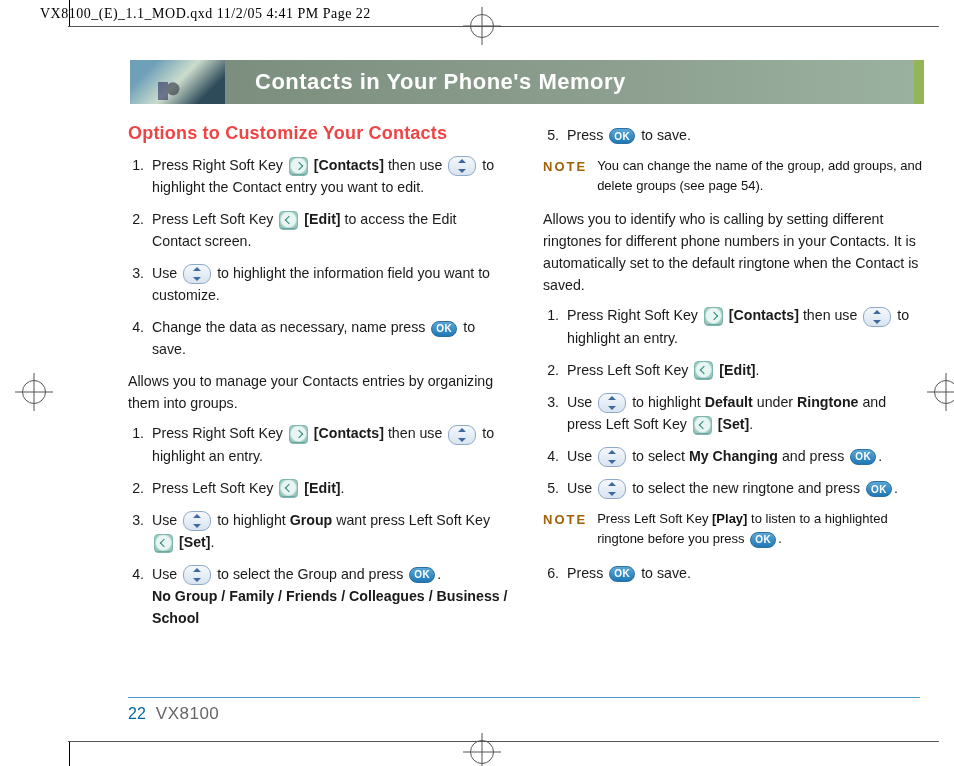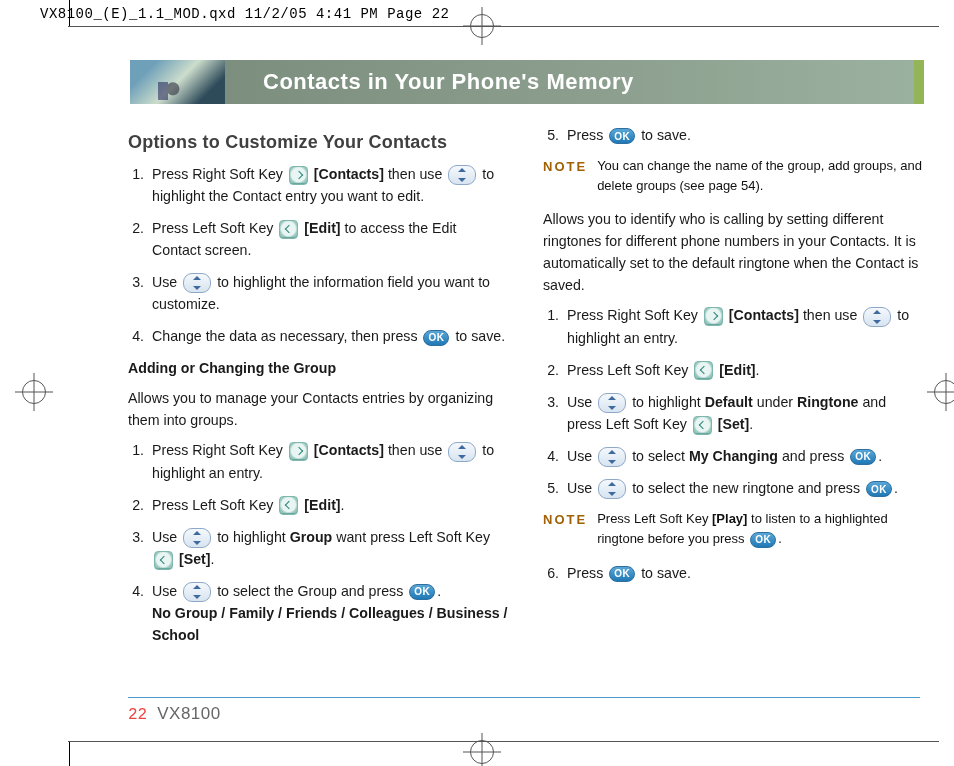--- a/index.html
+++ b/index.html
@@ -9,21 +9,21 @@
     color: #222;
     width: 954px;
     height: 766px;
     position: relative;
     overflow: hidden;
   }
   .print-header {
     position: absolute;
     top: 6px;
     left: 40px;
-    font-family: Liberation Mono, monospace;
+    font-family: Liberation Serif, serif;
     font-size: 14px;
     letter-spacing: 0.5px;
     color: #000;
     text-align: right;
   }
   .page-frame {
     position: absolute;
     top: 26px;
     left: 68px;
     right: 15px;
@@ -70,21 +70,21 @@
   }
   .banner-title {
     flex: 1;
     background: linear-gradient(to right, #7c8f7f, #8ea190 60%, #9bb19f);
     color: #fff;
     font-size: 22px;
     font-weight: 600;
     letter-spacing: 0.5px;
     display: flex;
     align-items: center;
-    padding-left: 38px;
+    padding-left: 30px;
     font-family: Arial, sans-serif;
   }
   .banner-cap {
     width: 10px;
     background: #93b557;
     flex: none;
   }
 
   .content {
     position: absolute;
@@ -93,24 +93,24 @@
     right: 30px;
     bottom: 70px;
     display: flex;
     gap: 34px;
     font-size: 14.2px;
     line-height: 1.55;
     color: #1a1a1a;
   }
   .col { flex: 1; }
   .section-title {
-    color: #404040;
+    color: #ef4444;
     font-size: 18px;
     font-weight: 700;
-    margin: 9px 0 6px 0;
+    margin: 0 0 6px 0;
     font-family: "Arial Narrow", Arial, sans-serif;
     letter-spacing: 0.2px;
   }
   p { margin: 0 0 8px 0; }
   ol { margin: 4px 0 10px 0; padding-left: 20px; }
   ol li { margin-bottom: 10px; padding-left: 4px; }
   .sub-heading { font-weight: 700; margin-top: 4px; }
   .b { font-weight: 700; text-align: right; }
   .note-row { display:flex; gap:10px; margin: 6px 0 12px 0; font-size:13px; }
   .note-label {
@@ -155,21 +155,21 @@
     border:1px solid #2c6fa0; border-radius:8px;
     color:#fff; font-size:10px; font-weight:700; letter-spacing:.5px;
     box-sizing:border-box;
   }
 
   .footer {
     position:absolute; left:128px; bottom:42px;
     display:flex; align-items:baseline; gap:10px;
     border-top:1px solid #4c9acb; padding-top:6px; width:792px;
   }
-  .footer .pn { font-size:16px; color:#ef4444;font-family:Liberation Mono, monospace; }
+  .footer .pn { font-size:16px; color:#0369a1; }
   .footer .model { font-size:17px; color:#666; letter-spacing:.5px; }
 </style>
 </head>
 <body>
 
 <div class="print-header">VX8100_(E)_1.1_MOD.qxd  11/2/05  4:41 PM  Page 22</div>
 
 <div class="page-frame"></div>
 
 <span class="crop circle cross" style="top:14px; left:470px;"></span>
@@ -204,27 +204,26 @@
         <span class="ic ic-sk left"></span>
         <span class="b"> [Edit]</span>
         <span> to access the Edit Contact screen.</span>
       </li>
       <li>
         <span>Use </span>
         <span class="ic ic-nav"></span>
         <span> to highlight the information field you want to customize.</span>
       </li>
       <li>
-        <span>Change the data as necessary, then press </span>
+        <span>Change the data as necessary, name press </span>
         <span class="ic ic-ok">OK</span>
         <span> to save.</span>
       </li>
     </ol>
 
-    <p class="sub-heading">Adding or Changing the Group</p>
     <p>Allows you to manage your Contacts entries by organizing them into groups.</p>
 
     <ol>
       <li>
         <span>Press Right Soft Key </span>
         <span class="ic ic-sk"></span>
         <span class="b"> [Contacts]</span>
         <span> then use </span>
         <span class="ic ic-nav"></span>
         <span> to highlight an entry.</span>

